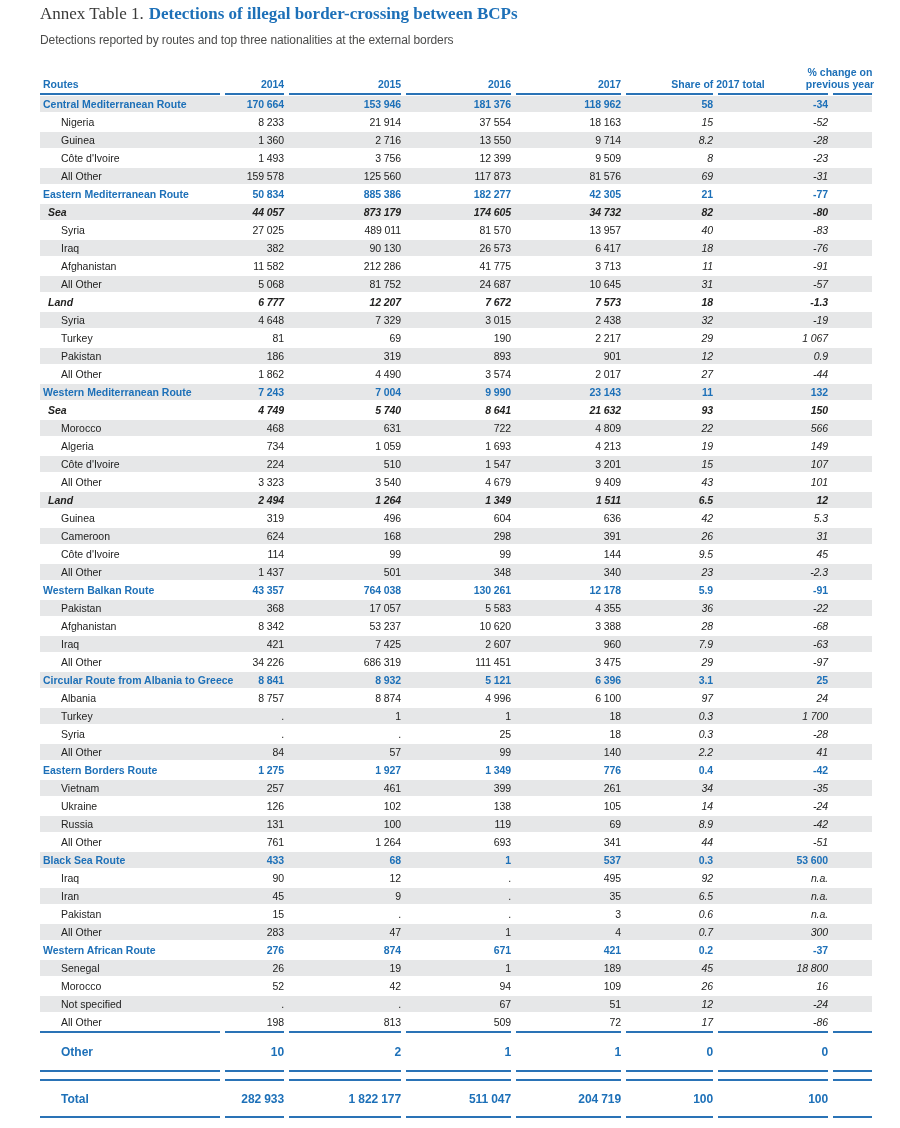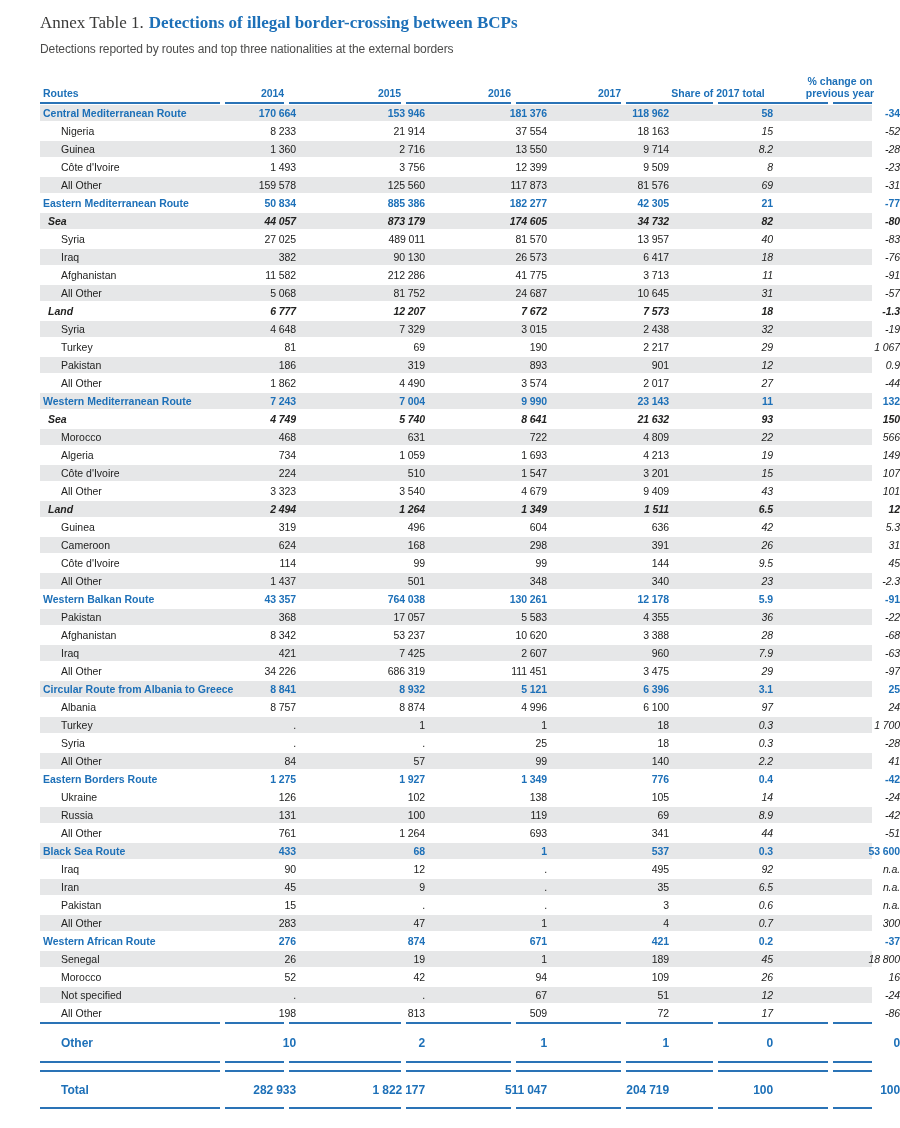--- a/index.html
+++ b/index.html
@@ -8,41 +8,41 @@
     --rule: #2a73b6;
     --band: #e6e7e8;
     --ink:  #222221;
   }
   *{box-sizing:border-box;}
   html,body{margin:0;padding:0;}
   body{
     width:900px;height:1128px;background:#fff;overflow:hidden;
     font-family:"Liberation Sans",sans-serif;color:var(--ink);
   }
-  .page{padding:13px 0 0 40px;}
+  .page{padding:4px 0 0 40px;}
   .title-line{font-family:"Liberation Serif",serif;font-size:17px;line-height:1.2;}
   .title-prefix{color:#3a3a39;}
   .title-main{color:var(--blue);font-weight:bold;margin-left:5px;}
   .subtitle{font-size:12px;color:#4b4b4a;margin-top:9px;letter-spacing:-0.1px;}
   .table{width:832px;margin-top:14px;}
 
   .header-row{
     position:relative;display:grid;grid-template-columns:var(--cols);column-gap:5px;
     align-items:end;height:32px;padding-bottom:3px;
     color:var(--blue);font-weight:bold;font-size:10.5px;
   }
   .header-row .num{text-align:right;}
   .h-share{position:absolute;left:585px;width:186px;bottom:3px;text-align:center;}
   .h-change{position:absolute;left:748px;width:104px;bottom:3px;text-align:center;line-height:1.15;}
 
   .rule-row{display:grid;grid-template-columns:var(--cols);column-gap:5px;height:2px;}
   .rule-row span{border-bottom:2px solid var(--rule);}
 
   .row{
-    display:grid;grid-template-columns:var(--cols);column-gap:17px;
+    display:grid;grid-template-columns:var(--cols);column-gap:5px;
     height:18px;align-items:center;font-size:10.5px;
   }
   .row.gray{background:var(--band);border-top:1px solid #fff;border-bottom:1px solid #fff;}
   .cell{white-space:nowrap;overflow:visible;}
   .num{text-align:right;letter-spacing:-0.1px;}
   .label{padding-left:21px;}
   .route .label{padding-left:3px;}
   .subhead .label{padding-left:8px;}
   .route .cell{color:var(--blue);font-weight:bold;}
   .subhead .cell{font-weight:bold;font-style:italic;}
@@ -465,20 +465,30 @@
         <div class="row route">
           <span class="cell label">Eastern Borders Route</span>
           <span class="cell num">1 275</span>
           <span class="cell num">1 927</span>
           <span class="cell num">1 349</span>
           <span class="cell num">776</span>
           <span class="cell num share">0.4</span>
           <span class="cell num change">-42</span>
           <span class="cell"></span>
         </div>
+        <div class="row item gray">
+          <span class="cell label">Vietnam</span>
+          <span class="cell num">257</span>
+          <span class="cell num">461</span>
+          <span class="cell num">399</span>
+          <span class="cell num">261</span>
+          <span class="cell num share">34</span>
+          <span class="cell num change">-35</span>
+          <span class="cell"></span>
+        </div>
         <div class="row item">
           <span class="cell label">Ukraine</span>
           <span class="cell num">126</span>
           <span class="cell num">102</span>
           <span class="cell num">138</span>
           <span class="cell num">105</span>
           <span class="cell num share">14</span>
           <span class="cell num change">-24</span>
           <span class="cell"></span>
         </div>

